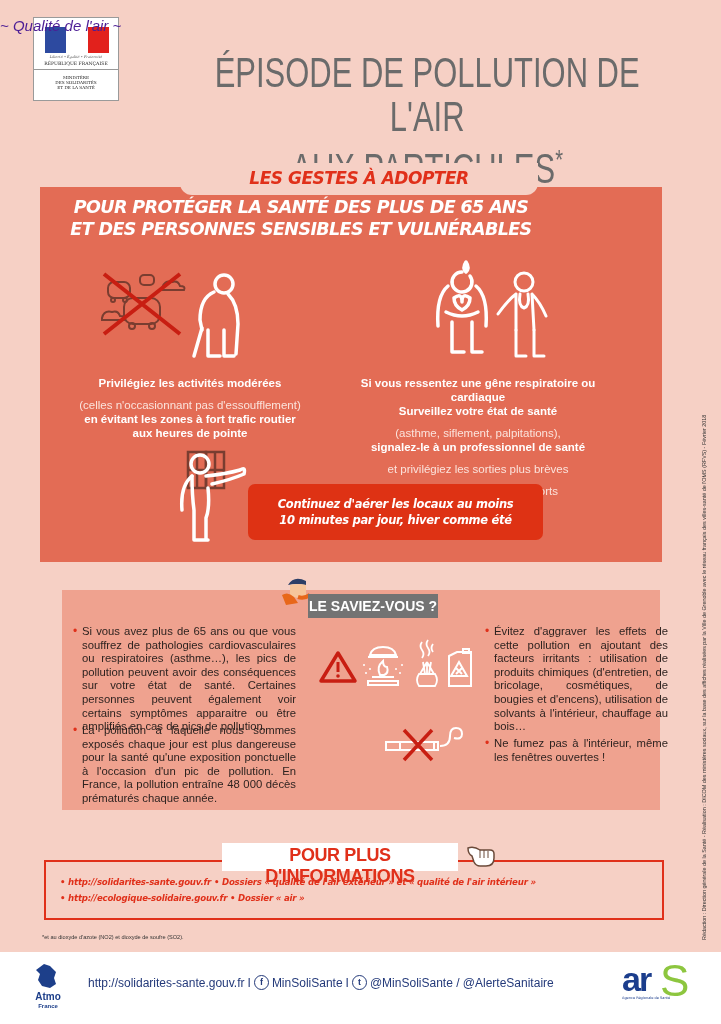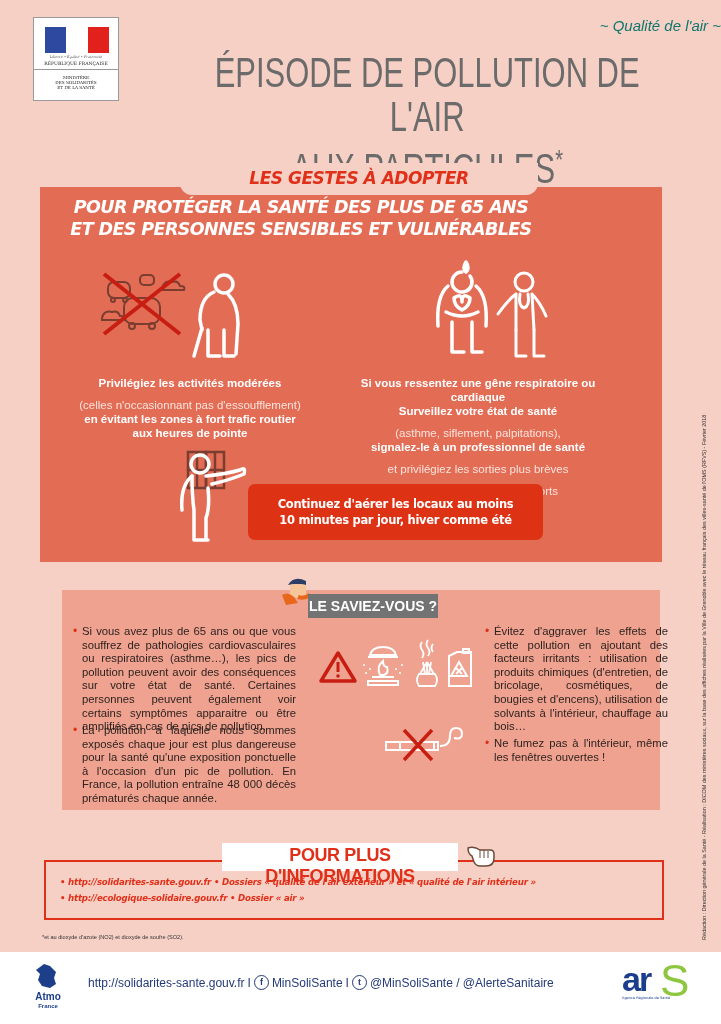--- a/index.html
+++ b/index.html
@@ -11,38 +11,38 @@
   #logo-box { left: 33px; top: 17px; width: 86px; height: 84px; background: #fff; border: 1px solid #9a9a9a; }
   #logo-flag { position: absolute; left: 11px; top: 9px; width: 64px; height: 26px; display: flex; }
   #logo-flag .b { flex: 1; background: #2d4aa0; }
   #logo-flag .w { flex: 1; background: #fff; }
   #logo-flag .r { flex: 1; background: #e2211c; }
   #logo-motto { position: absolute; left: 2px; right: 2px; top: 37px; font-family: "DejaVu Serif", serif; font-size: 3.5px; text-align: center; font-style: italic; color: #444; }
   #logo-rep { position: absolute; left: 2px; right: 2px; top: 43px; font-family: "DejaVu Serif", serif; font-size: 4.6px; text-align: center; color: #222; }
   #logo-sep { position: absolute; left: 0; right: 0; top: 51px; border-top: 1px solid #999; }
   #logo-min { position: absolute; left: 2px; right: 2px; top: 57px; font-family: "DejaVu Serif", serif; font-size: 4.2px; line-height: 5px; text-align: center; color: #222; white-space: pre-line; }
 
-  #subtitle { left: 0; right: 0; top: 17px; text-align: right; font-family: "Liberation Sans", sans-serif; font-style: italic; font-size: 15px; color: #0f766e; }
+  #subtitle { left: 0; right: 0; top: 17px; text-align: left; font-family: "Liberation Sans", sans-serif; font-style: italic; font-size: 15px; color: #4c1d95; }
   #main-title { left: 100px; right: 0; top: 50px; text-align: center; font-family: "Liberation Sans", sans-serif; font-size: 43px; line-height: 44px; color: #6b6b6b; transform: scaleX(0.72); transform-origin: 370px 0; letter-spacing: 0px; white-space: pre-line; }
   #main-title sup { font-size: 28px; vertical-align: 14px; }
 
   
   #gestes-panel { left: 40px; top: 187px; width: 622px; height: 375px; background: #e36c55; }
   #gestes-tab { left: 180px; top: 163px; width: 358px; height: 32px; background: #f6d0c5; border-radius: 0 0 12px 12px; }
   #gestes-title { left: 180px; top: 168px; width: 358px; text-align: center; font-family: "DejaVu Sans", sans-serif; font-weight: bold; font-style: italic; font-size: 17px; color: #e0301a; letter-spacing: -0.5px; }
   #gestes-sub { left: 40px; top: 196px; width: 522px; text-align: center; font-family: "DejaVu Sans", sans-serif; font-weight: bold; font-style: italic; font-size: 17.5px; line-height: 22px; color: #fff; letter-spacing: -0.6px; white-space: pre-line; }
 
   .caption { color: #fff; text-align: center; font-family: "Liberation Sans", sans-serif; font-size: 11.5px; line-height: 14px; }
   .caption .b { font-weight: bold; display: block; }
   .caption .n { display: block; font-weight: normal; color: #fbe3dc; margin-top: 8px; }
   #caption-left { left: 70px; top: 376px; width: 240px; }
   #caption-right { left: 338px; top: 376px; width: 280px; }
 
   #aerer-box { left: 248px; top: 484px; width: 295px; height: 56px; background: #de3214; border-radius: 7px; }
-  #aerer-text { left: 248px; top: 496px; width: 295px; text-align: center; font-family: "DejaVu Sans", sans-serif; font-weight: bold; font-size: 11.5px; line-height: 16px; color: #fff; white-space: pre-line; letter-spacing: -0.3px; }
+  #aerer-text { left: 248px; top: 496px; width: 295px; text-align: center; font-family: "DejaVu Sans", sans-serif; font-weight: bold; font-style: italic; font-size: 11.5px; line-height: 16px; color: #fff; white-space: pre-line; letter-spacing: -0.3px; }
 
   
   #saviez-panel { left: 62px; top: 590px; width: 598px; height: 220px; background: #efa28f; }
   #saviez-label { left: 308px; top: 594px; width: 130px; height: 24px; background: #737373; color: #fff; font-family: "Liberation Sans", sans-serif; font-weight: bold; font-size: 14px; line-height: 24px; text-align: center; transform-origin: left; }
   .para { position: absolute; font-family: "Liberation Sans", sans-serif; font-size: 11.3px; line-height: 13.6px; color: #2e2320; text-align: justify; }
   .para::before { content: "•"; color: #e0301a; position: absolute; left: -9px; top: 0; font-size: 12px; }
   #para-1 { left: 82px; top: 625px; width: 214px; }
   #para-2 { left: 82px; top: 724px; width: 214px; }
   #para-3 { left: 494px; top: 625px; width: 180px; width: 174px; }
   #para-4 { left: 494px; top: 737px; width: 174px; }

